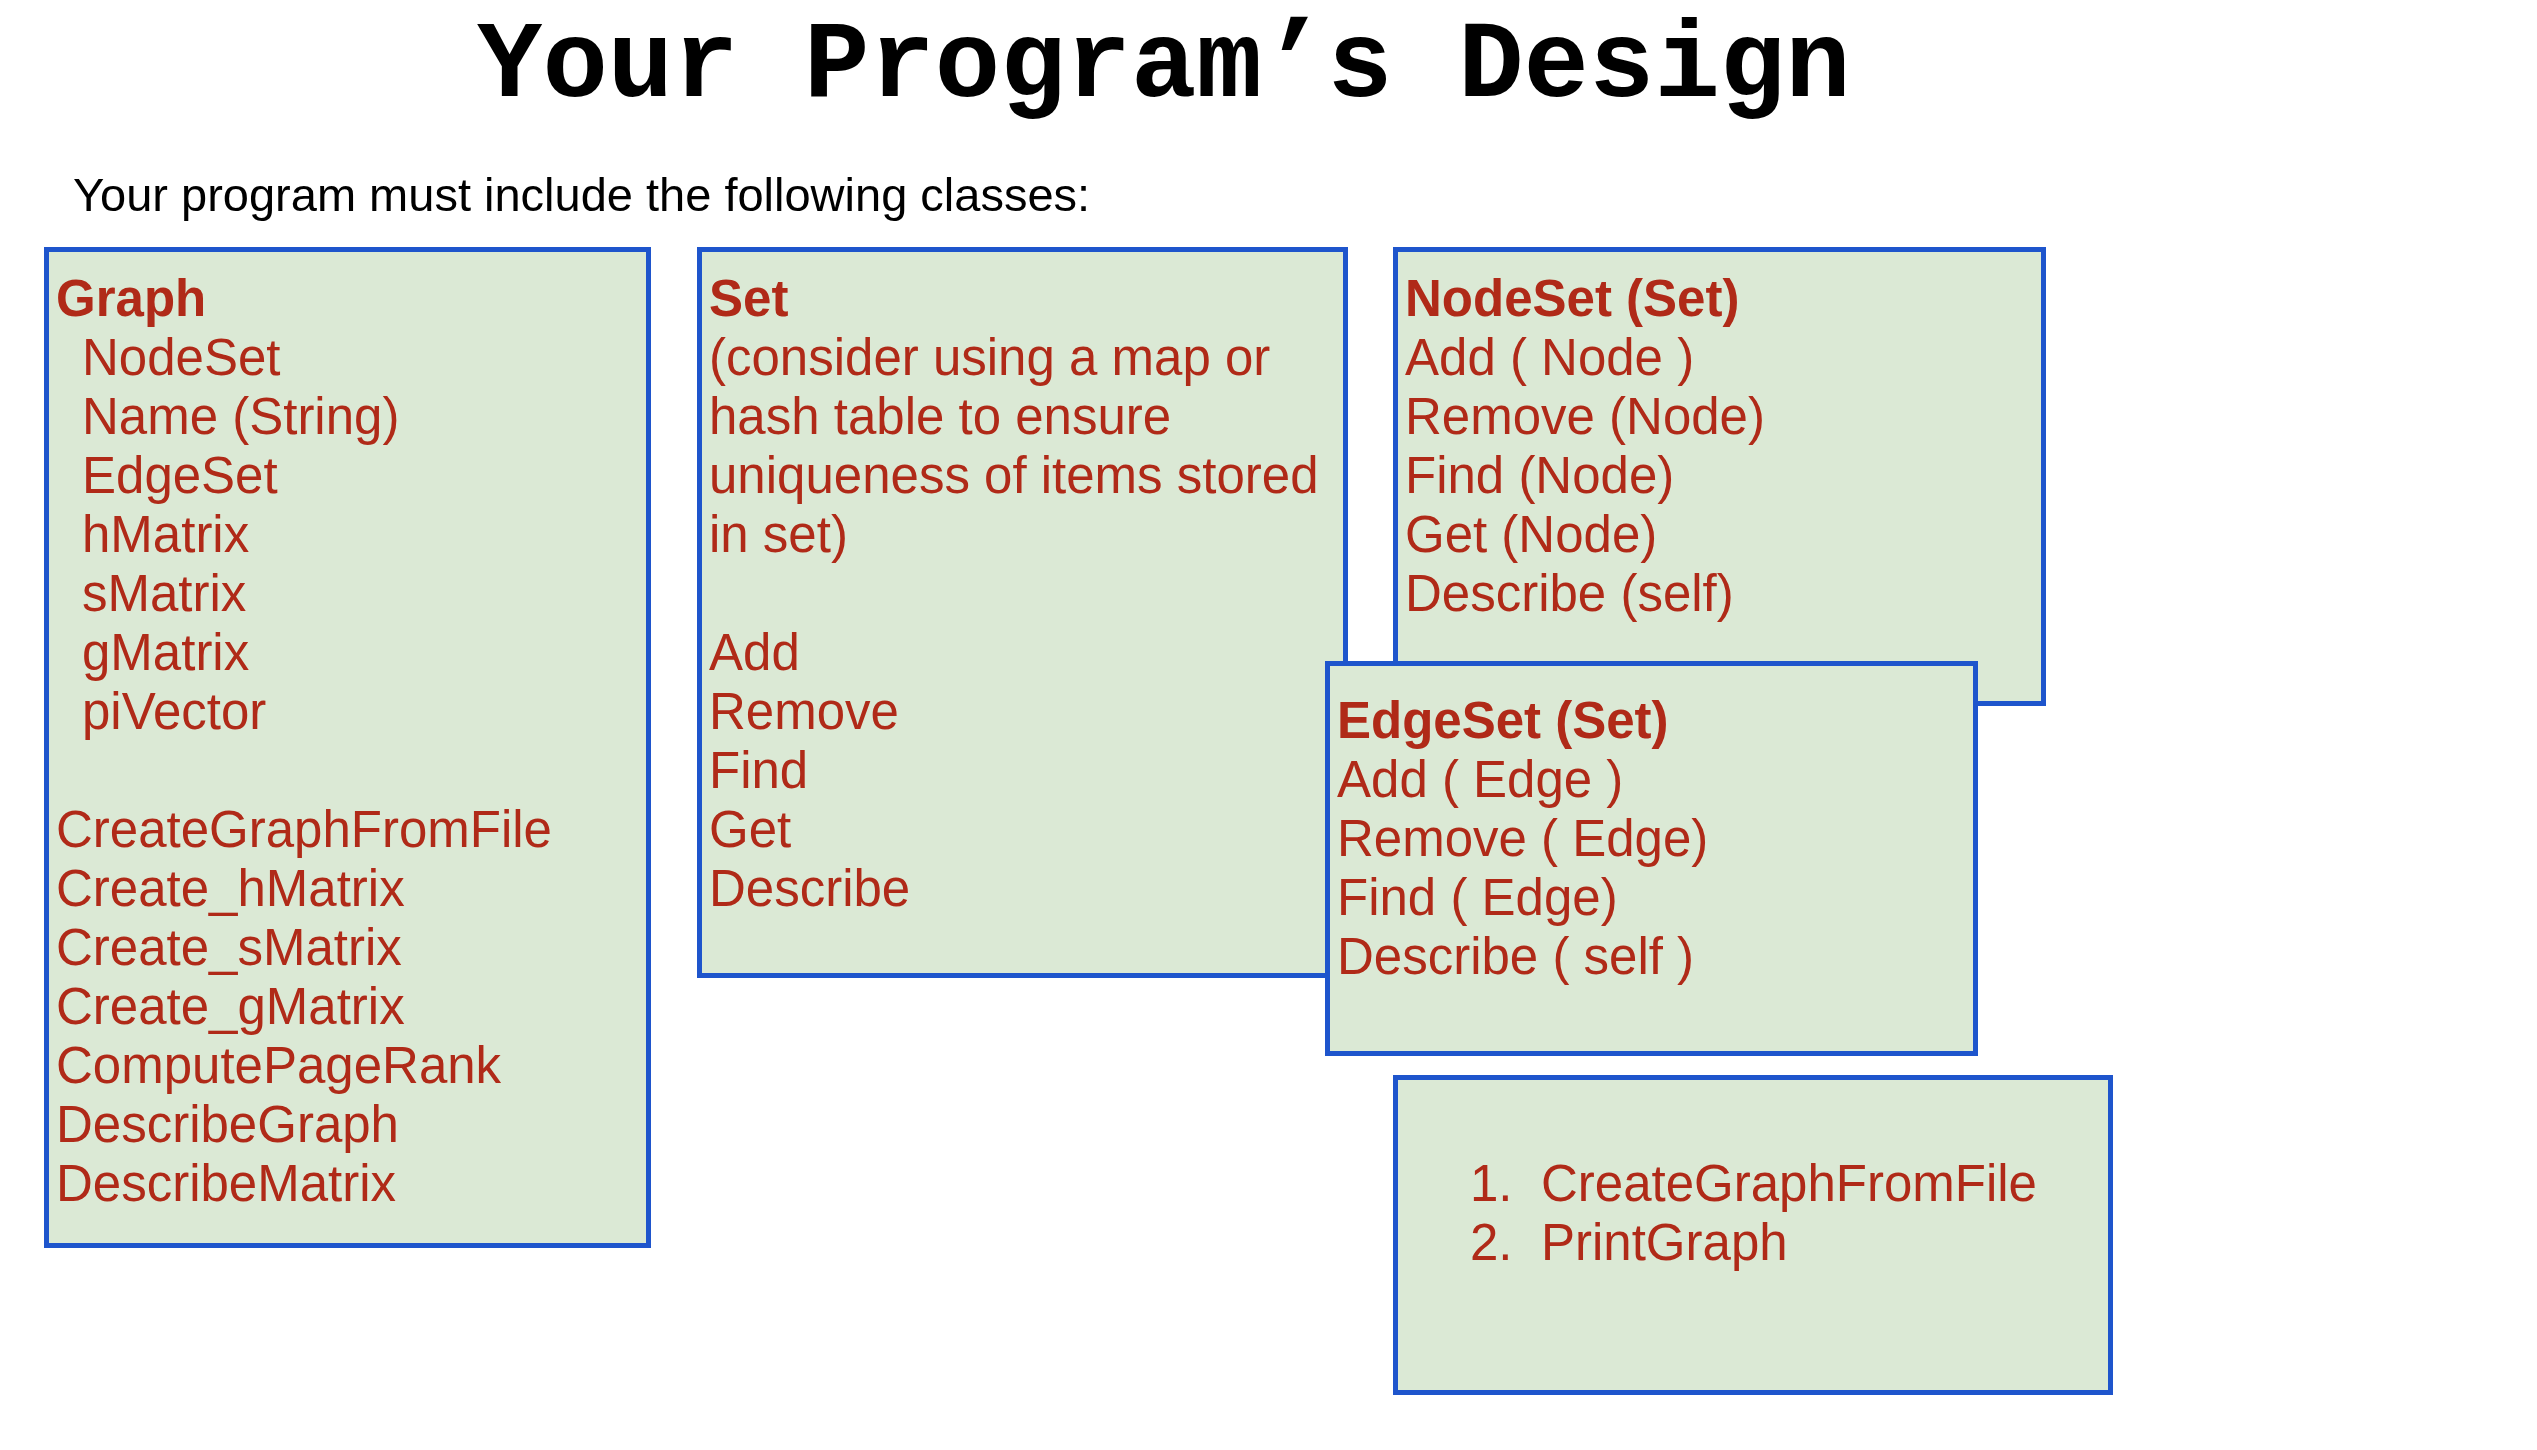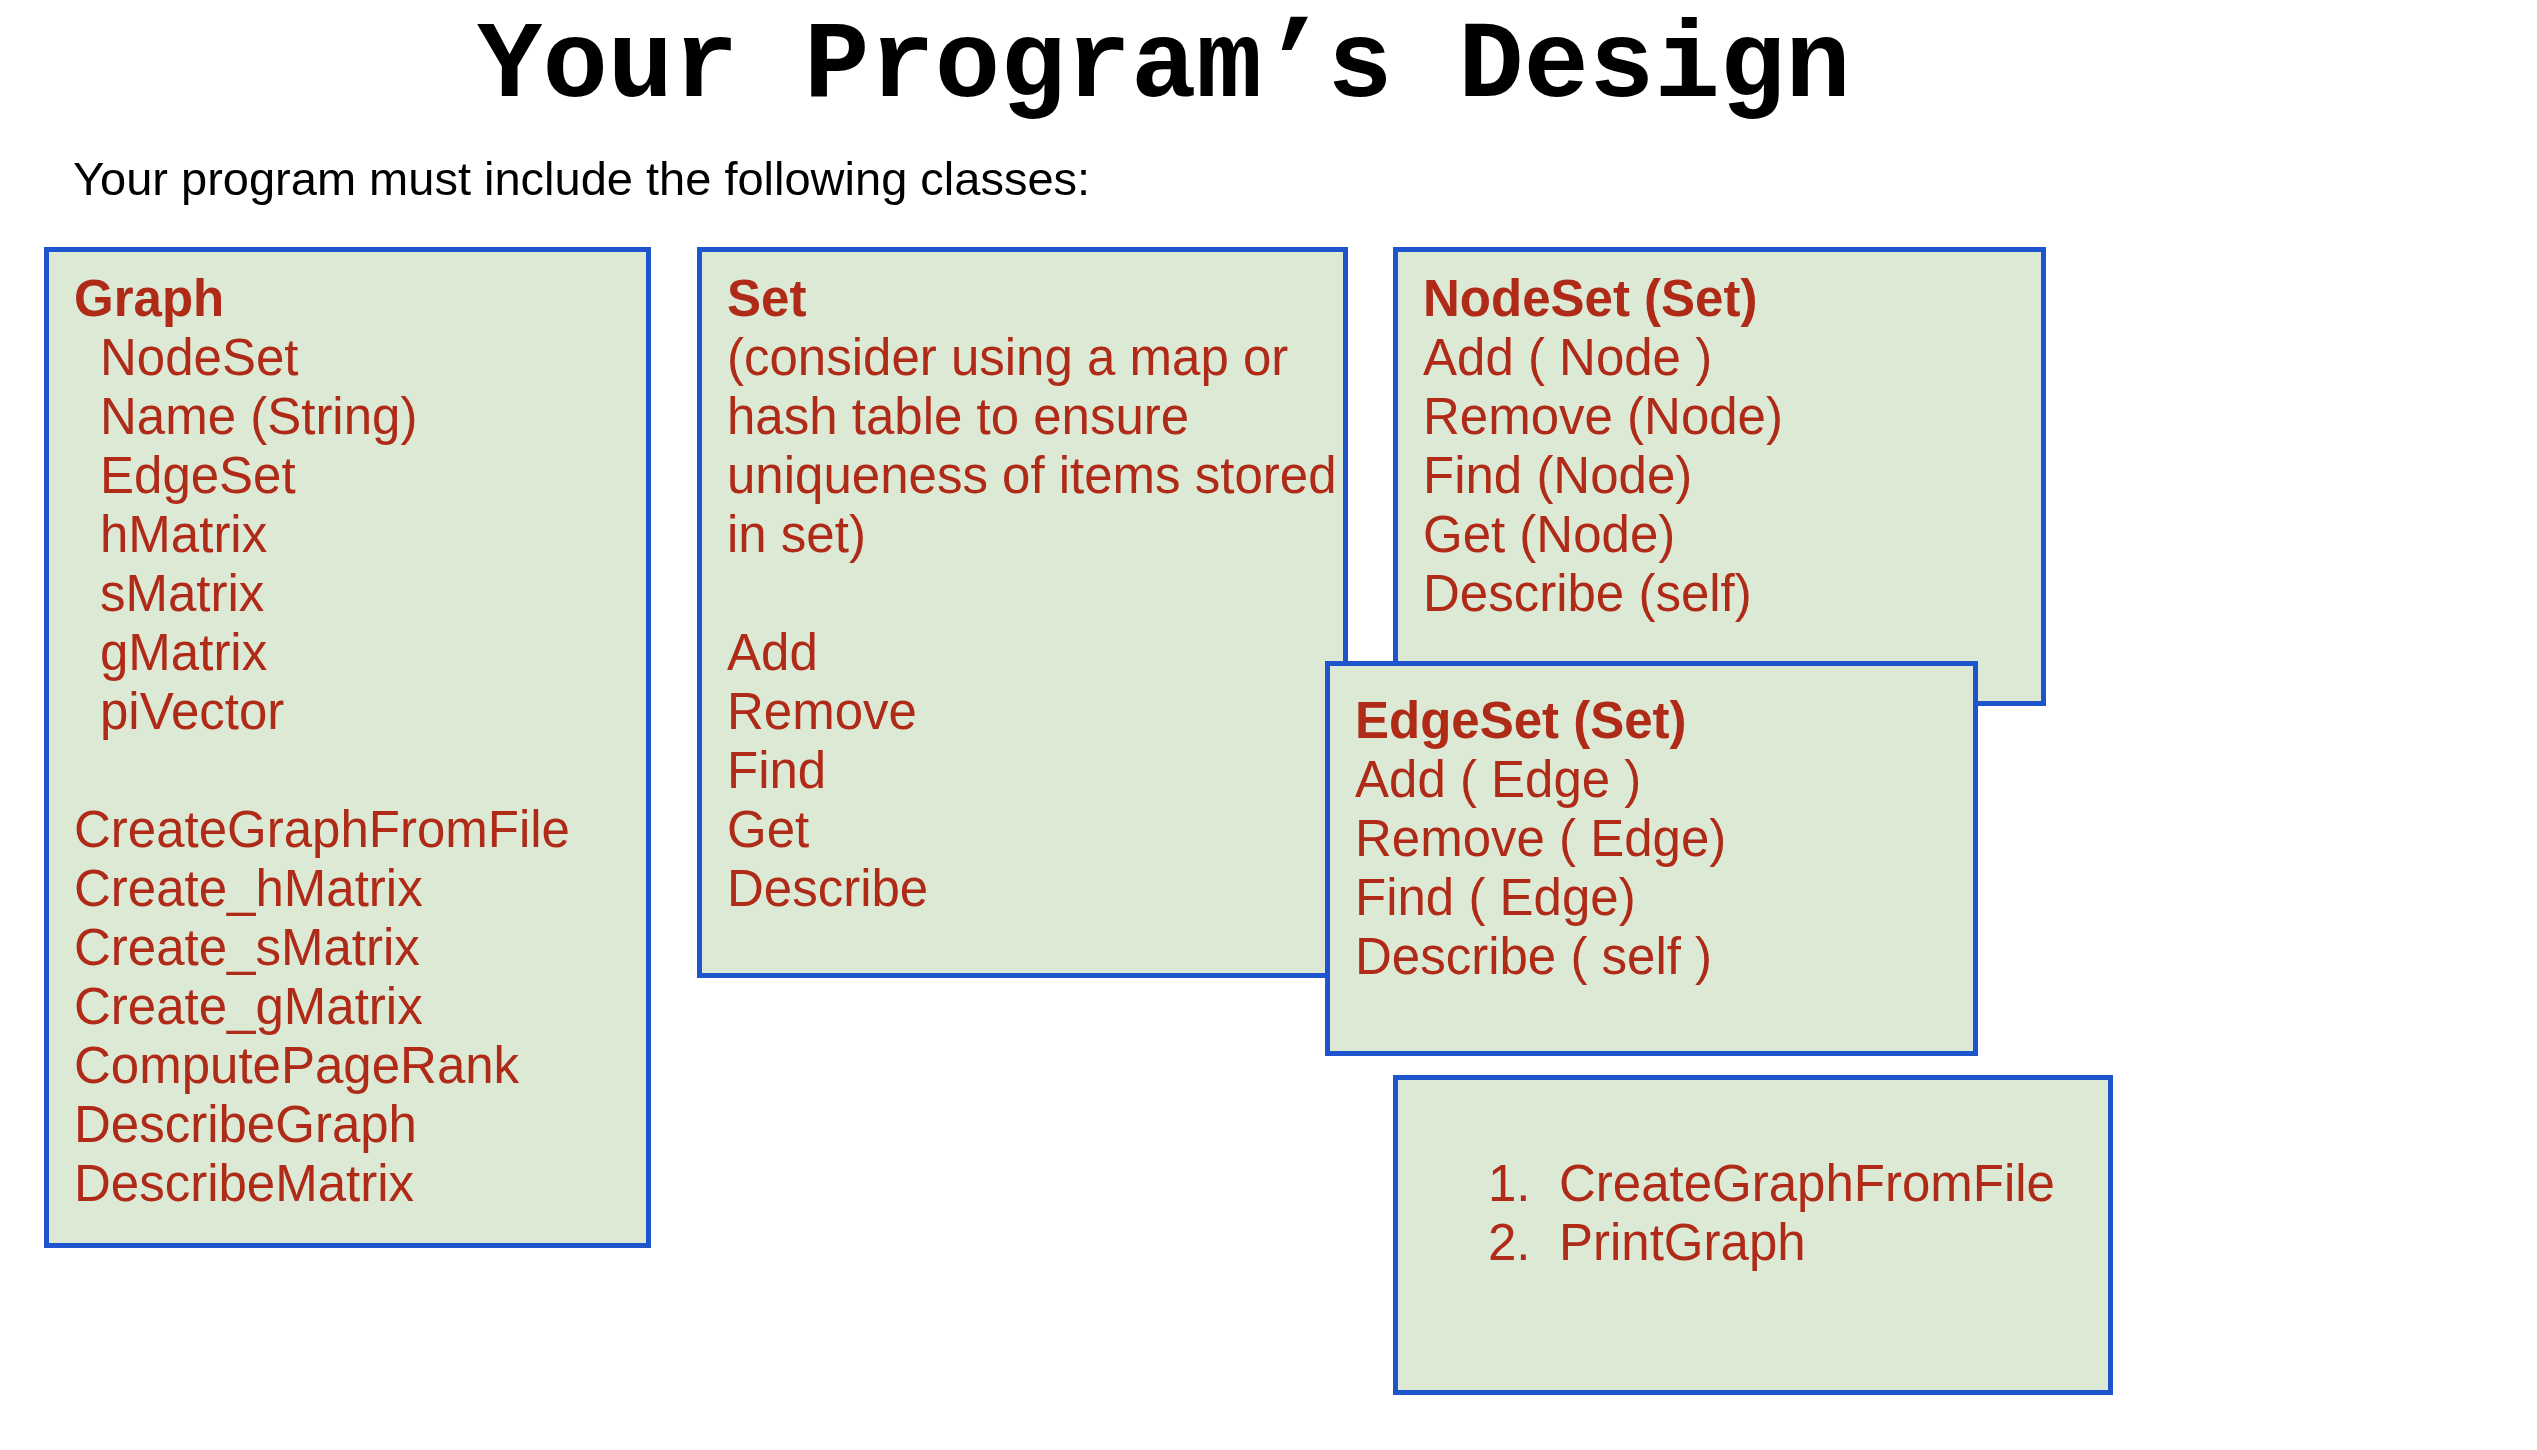--- a/index.html
+++ b/index.html
@@ -22,36 +22,36 @@
     margin: 0;
     font-size: 109px;
     font-weight: bold;
     color: var(--heading-text, #000000);
     white-space: pre;
     font-family: Liberation Mono, monospace;
   }
   .slide-subtitle {
     position: absolute;
     left: 73px;
-    top: 151px;
+    top: 167px;
     font-size: 47px;
     color: var(--heading-text, #000000);
     white-space: pre;
   }
   .classbox {
     position: absolute;
     background: var(--box-bg, #dbe9d5);
     border: 5px solid var(--box-border, #1e55cc);
     box-sizing: border-box;
     color: var(--accent-text, #b02a18);
     font-size: 51px;
     line-height: 59px;
   }
   .box-inner {
-    padding: 17px 10px 0 25px;
+    padding: 17px 10px 0 7px;
   }
   .box-title {
     font-weight: bold;
     white-space: pre;
   }
   .line {
     white-space: pre;
   }
   .indent {
     margin-left: 26px;

